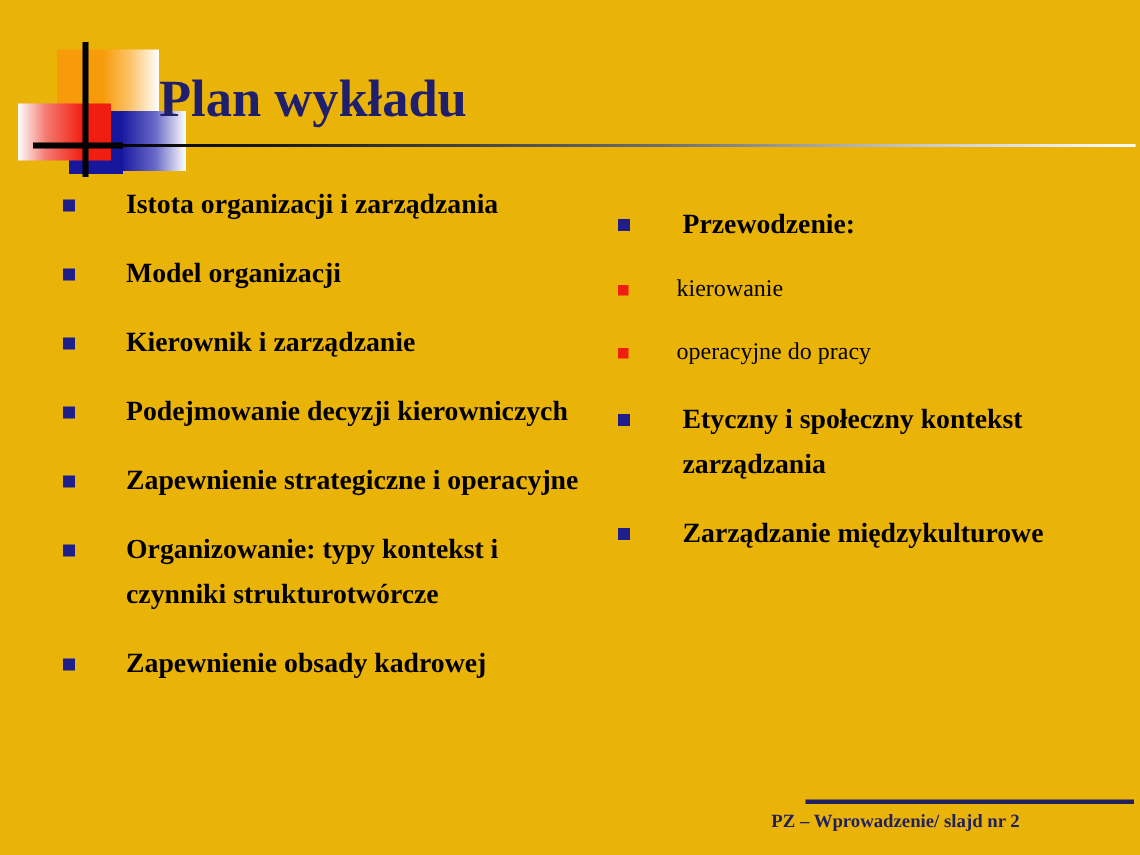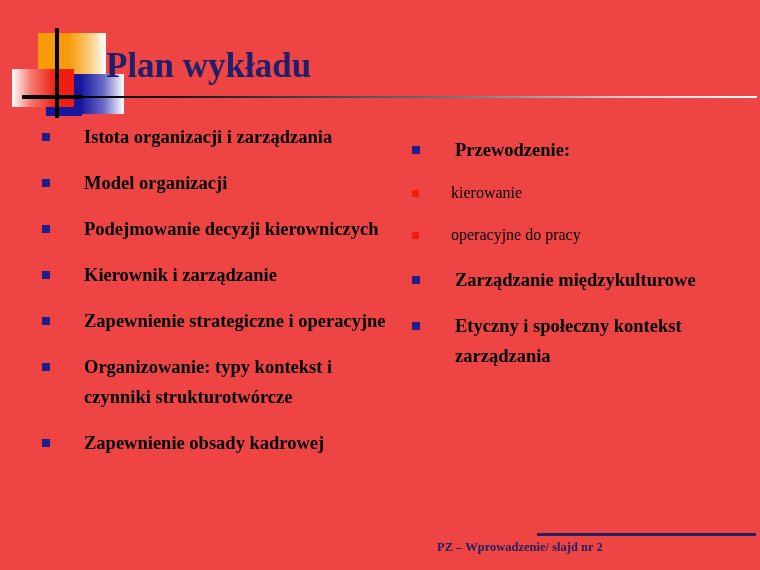--- a/index.html
+++ b/index.html
@@ -7,21 +7,21 @@
     padding: 0;
     background: #ffffff;
   }
   body {
     font-family: "Liberation Serif", "DejaVu Serif", serif;
   }
   #slide {
     position: relative;
     width: 760px;
     height: 570px;
-    background: #ef4444;
+    background: #eab308;
     overflow: hidden;
   }
 
   
   #logo {
     position: absolute;
     left: 0;
     top: 0;
     width: 200px;
     height: 130px;
@@ -153,21 +153,21 @@
     top: 533px;
     width: 219px;
     height: 3px;
     background: #21215E;
   }
   #footer-text {
     position: absolute;
     left: 437px;
     top: 540px;
     width: 320px;
-    text-align: left;
+    text-align: center;
     font-size: 12.5px;
     font-weight: bold;
     color: #21215E;
   }
 </style>
 </head>
 <body>
 
 <div id="slide">
 
@@ -187,25 +187,25 @@
     <div class="bullet-item">
       <span class="marker"></span>
       <span>Istota organizacji i zarządzania</span>
     </div>
     <div class="bullet-item">
       <span class="marker"></span>
       <span>Model organizacji</span>
     </div>
     <div class="bullet-item">
       <span class="marker"></span>
+      <span>Kierownik i zarządzanie</span>
+    </div>
+    <div class="bullet-item">
+      <span class="marker"></span>
       <span>Podejmowanie decyzji kierowniczych</span>
-    </div>
-    <div class="bullet-item">
-      <span class="marker"></span>
-      <span>Kierownik i zarządzanie</span>
     </div>
     <div class="bullet-item">
       <span class="marker"></span>
       <span>Zapewnienie strategiczne i operacyjne</span>
     </div>
     <div class="bullet-item">
       <span class="marker"></span>
       <span>Organizowanie: typy kontekst i czynniki strukturotwórcze</span>
     </div>
     <div class="bullet-item">
@@ -227,24 +227,24 @@
       <div class="sub-item">
         <span class="marker-sub"></span>
         <span>operacyjne do pracy</span>
       </div>
     </div>
     <div class="bullet-item">
       <span class="marker"></span>
     </div>
     <div class="bullet-item">
       <span class="marker"></span>
+      <span>Etyczny i społeczny kontekst zarządzania</span>
+    </div>
+    <div class="bullet-item">
+      <span class="marker"></span>
       <span>Zarządzanie międzykulturowe</span>
-    </div>
-    <div class="bullet-item">
-      <span class="marker"></span>
-      <span>Etyczny i społeczny kontekst zarządzania</span>
     </div>
   </div>
 
   <div id="footer-rule"></div>
   <div id="footer-text">PZ – Wprowadzenie/ slajd nr 2</div>
 
 </div>
 
 </body></html>

